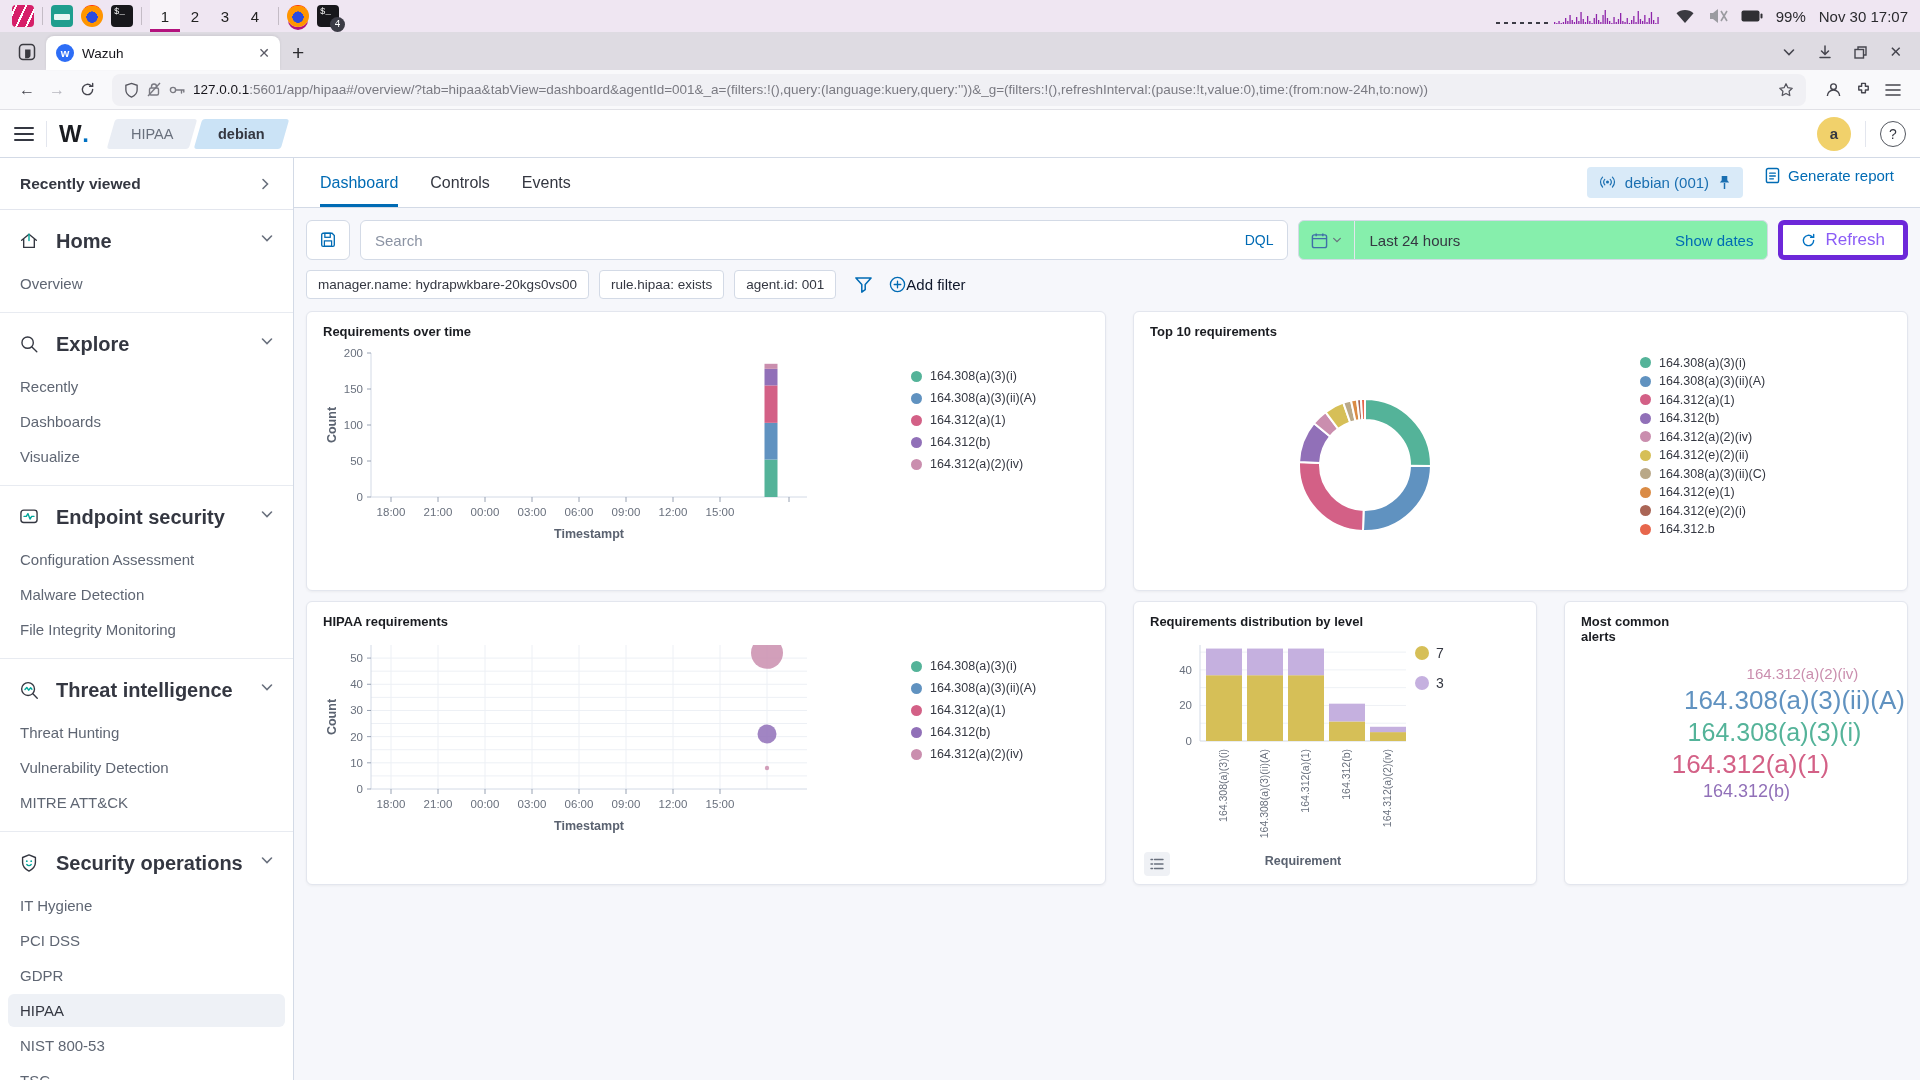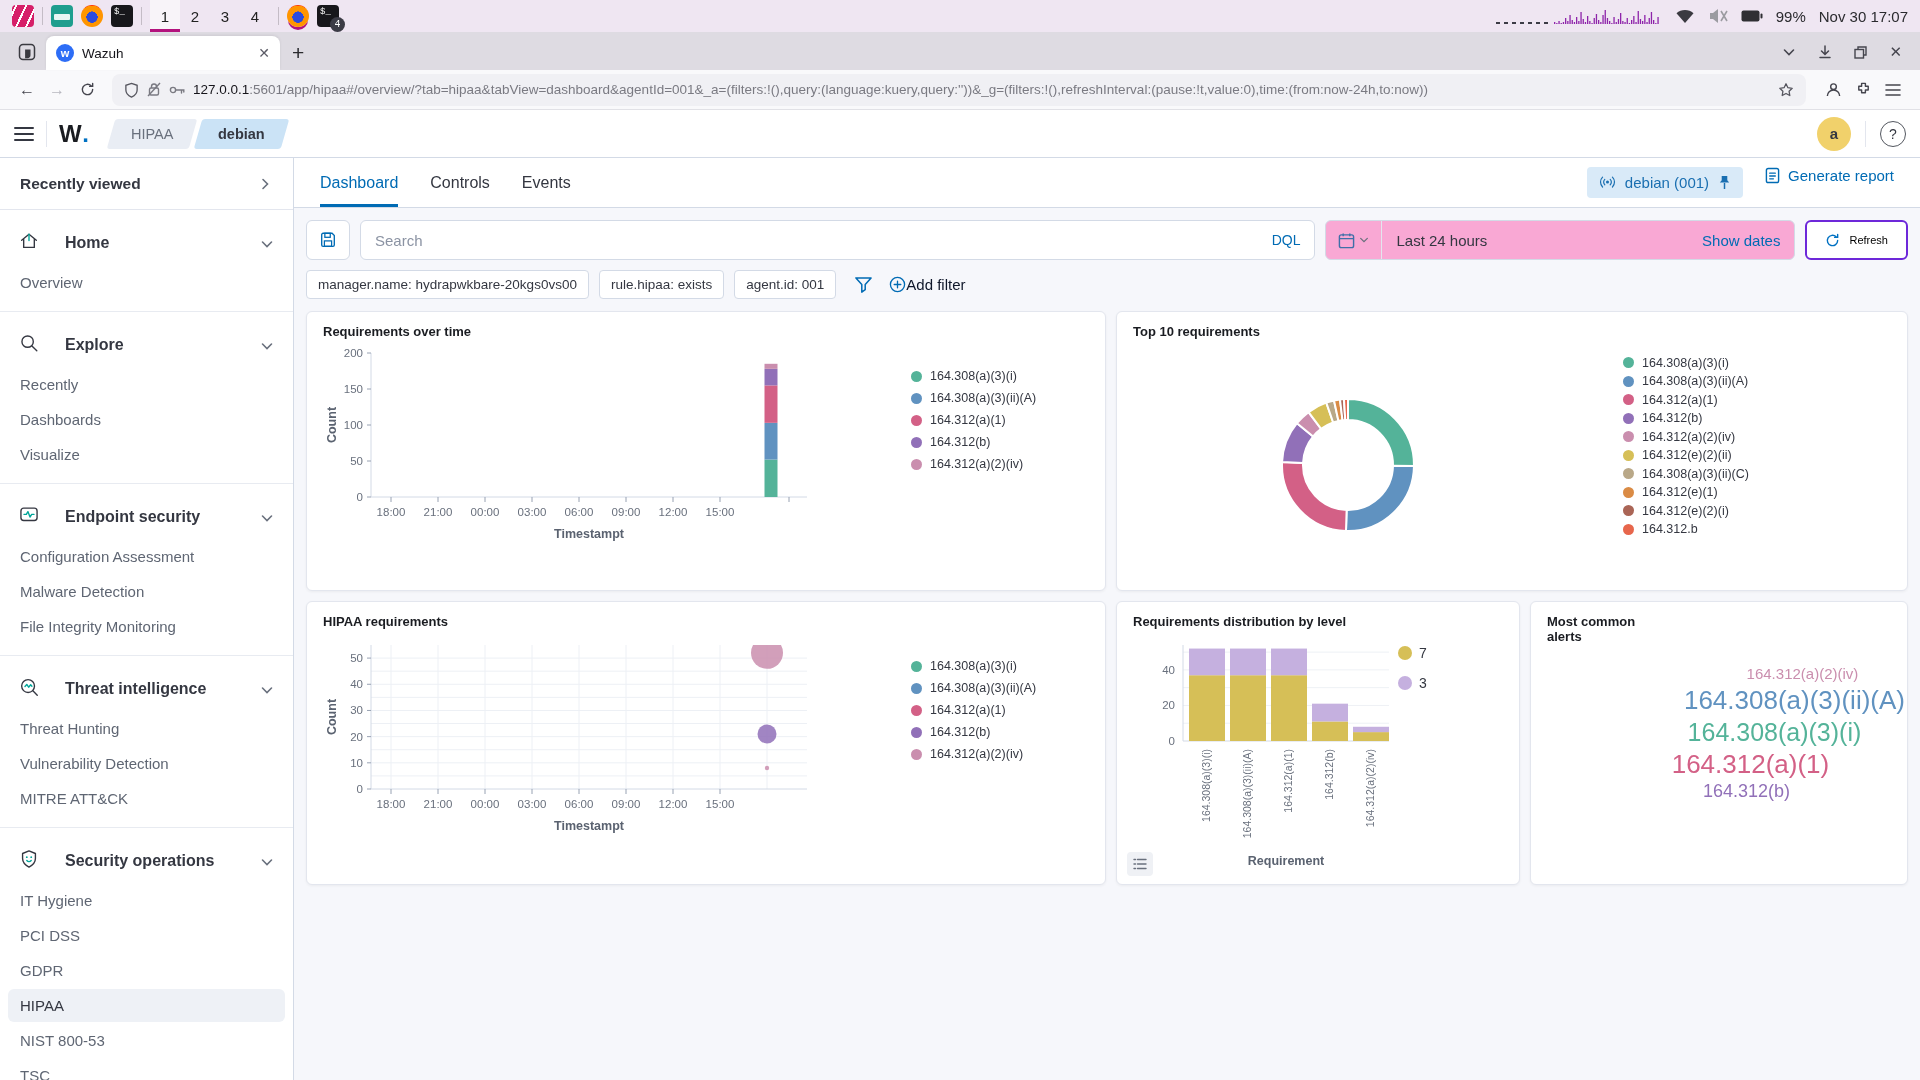--- a/index.html
+++ b/index.html
@@ -53,21 +53,21 @@
   .crumb.blue{background:#CBE3F6;color:#343741;margin-left:4px;font-weight:600}
   .avatar{width:34px;height:34px;border-radius:50%;background:#F1D16B;color:#343741;font-weight:700;font-size:15px;display:flex;align-items:center;justify-content:center}
   .help-ico{width:26px;height:26px;border-radius:50%;border:1.6px solid #53575f;color:#343741;font-size:14px;display:flex;align-items:center;justify-content:center}
 
   
   .content{display:flex;height:922px}
   aside{width:294px;background:#fff;border-right:1px solid #D3DAE6;overflow:hidden;flex:none}
   .rv{height:52px;display:flex;align-items:center;justify-content:space-between;padding:0 20px;border-bottom:1px solid #E3E6EE;font-weight:700;font-size:15.5px;color:#343741}
   .sb-section{border-bottom:1px solid #E8EBF1;padding:8px 0 10px}
   .sb-section:last-child{border-bottom:none}
-  .sb-head{display:flex;align-items:flex-end;gap:25px;padding:12px 18px;font-weight:700;font-size:16px;color:#343741}
+  .sb-head{display:flex;align-items:flex-start;gap:16px;padding:12px 18px;font-weight:700;font-size:20px;color:#343741}
   .si{width:22px;height:22px;fill:none;stroke:#343741;stroke-width:1.5;stroke-linecap:round;stroke-linejoin:round;flex:none}
   .chev{width:16px;height:16px}
   .sb-chev{margin-left:auto;display:flex}
   .sb-item{padding:8px 12px;font-size:15px;color:#5f6673;margin:2px 8px;border-radius:6px;padding-left:12px}
   .sb-item.selected{background:#EEF1F6;color:#343741}
   main{flex:1;display:flex;flex-direction:column;overflow:hidden}
 
   
   .tabs-row{height:50px;background:#fff;border-bottom:1px solid #D3DAE6;display:flex;align-items:center;padding:0 26px;gap:32px;flex:none}
   .vtab{font-size:16px;color:#343741;height:100%;display:flex;align-items:center;position:relative;cursor:default}
@@ -77,32 +77,32 @@
   .agent-chip{background:#D9EAF8;color:#1a6fb1;padding:7px 12px;border-radius:4px;display:flex;gap:9px;align-items:center;font-size:15px}
   .genreport{color:#006BB4;font-size:15px;display:flex;gap:8px;align-items:center}
 
   
   .search-row{display:flex;align-items:center;padding:12px 12px 0;gap:10px;flex:none}
   .save-btn{width:44px;height:40px;background:#fff;border:1px solid #D3DAE6;border-radius:6px;display:flex;align-items:center;justify-content:center;flex:none}
   .search-box{flex:1;height:40px;background:#fff;border:1px solid #D3DAE6;border-radius:6px;display:flex;align-items:center;padding:0 14px}
   .search-box input{border:none;outline:none;flex:1;font-size:15px;color:#343741;font-family:"Liberation Sans",sans-serif;background:transparent}
   .search-box input::placeholder{color:#8b93a3}
   .dql{color:#006BB4;font-size:14px;padding-left:12px}
-  .datepicker{height:40px;width:470px;background:#f9a8d4;border:1px solid #D3DAE6;border-radius:6px;display:flex;align-items:center;flex:none}
+  .datepicker{height:40px;width:470px;background:#86efac;border:1px solid #D3DAE6;border-radius:6px;display:flex;align-items:center;flex:none}
   .dp-cal{width:56px;height:100%;border-right:1px solid #E3E6EE;display:flex;align-items:center;justify-content:center;gap:4px}
   .dp-text{padding:0 14px;font-size:15px;color:#343741}
   .dp-show{margin-left:auto;padding-right:14px;color:#006BB4;font-size:15px}
-  .refresh-btn{height:40px;padding:0 18px;border:2px solid #6d28d9;border-radius:6px;color:#000000;background:#fff;display:flex;align-items:center;gap:9px;font-size:11px;flex:none}
+  .refresh-btn{height:40px;padding:0 18px;border:5px solid #6d28d9;border-radius:6px;color:#8b5cf6;background:#fff;display:flex;align-items:center;gap:9px;font-size:17px;flex:none}
   .filter-row{display:flex;align-items:center;gap:10px;padding:10px 12px 0;flex:none}
   .fchip{background:#fff;border:1px solid #D3DAE6;border-radius:4px;padding:6px 11px;font-size:13.5px;color:#343741}
   .addfilter{color:#0f172a;font-size:15px;display:flex;align-items:center;margin-left:6px}
 
   
   .panels{padding:12px 12px 0}
-  .prow{display:flex;gap:10px;margin-bottom:10px}
+  .prow{display:flex;gap:27px;margin-bottom:10px}
   .panel{background:#fff;border:1px solid #E3E6EE;border-radius:6px;box-shadow:0 1px 3px rgba(0,0,0,.05);padding:12px 16px;position:relative}
   .p-title{font-size:13px;font-weight:700;color:#1a1c21}
   .p-body{display:flex}
   .legend{padding-top:22px}
   .leg-item{display:flex;align-items:center;gap:8px;margin:8px 0;font-size:12.5px;color:#343741;white-space:nowrap}
   .leg-item.tight{margin:4.5px 0}
   .leg-dot{width:11px;height:11px;border-radius:50%;flex:none}
   .ctick{font-size:11.5px;fill:#69707D}
   .caxis{font-size:12.5px;font-weight:700;fill:#5a6270}
   .rotlab{font-size:10.5px;fill:#69707D}

